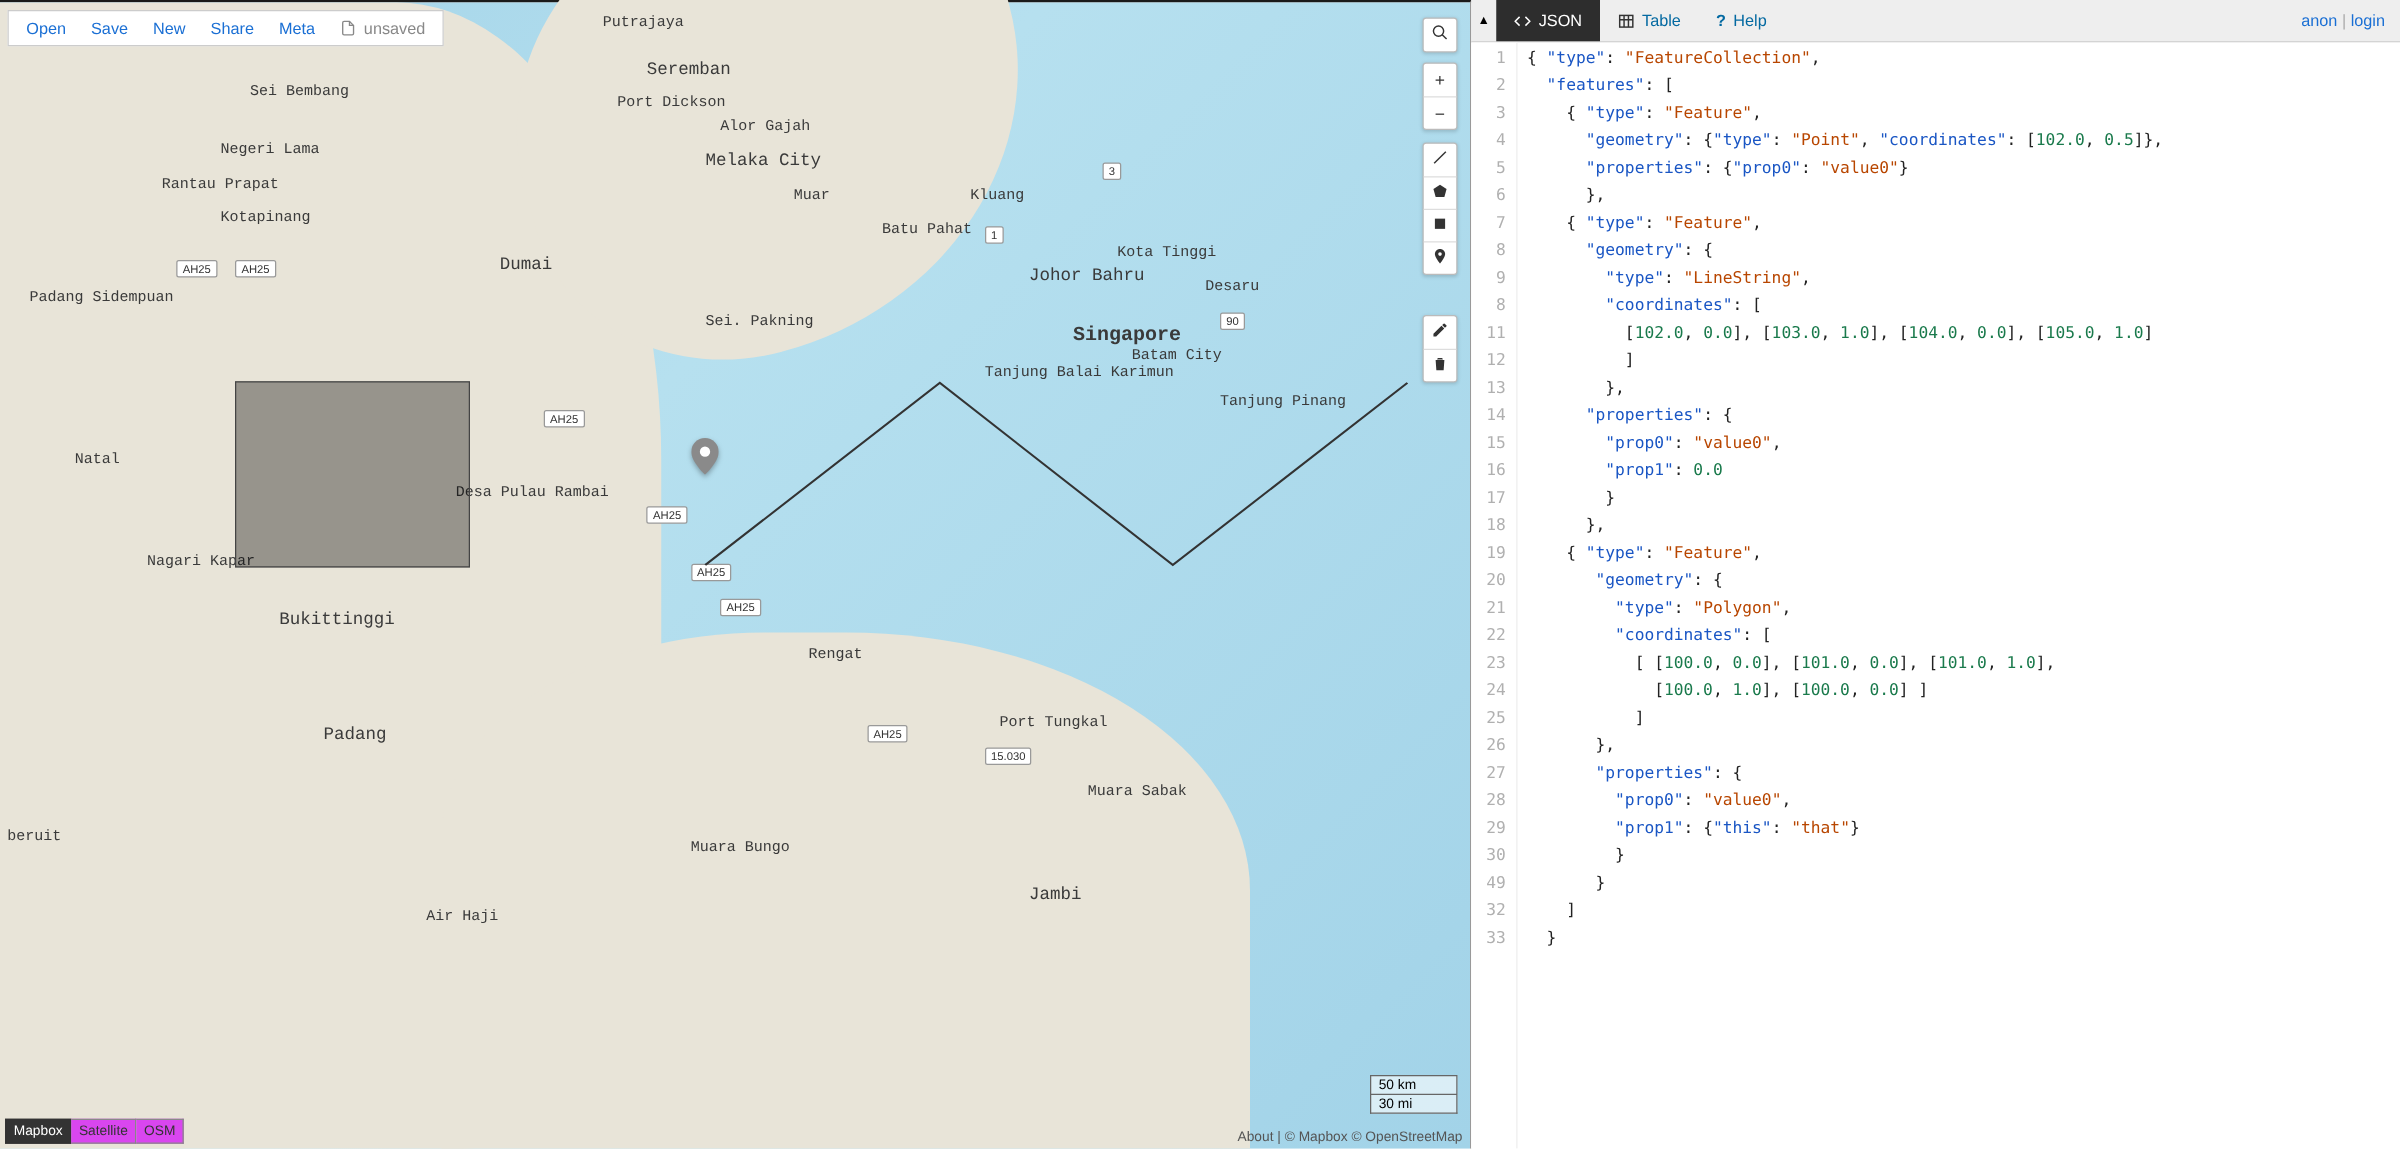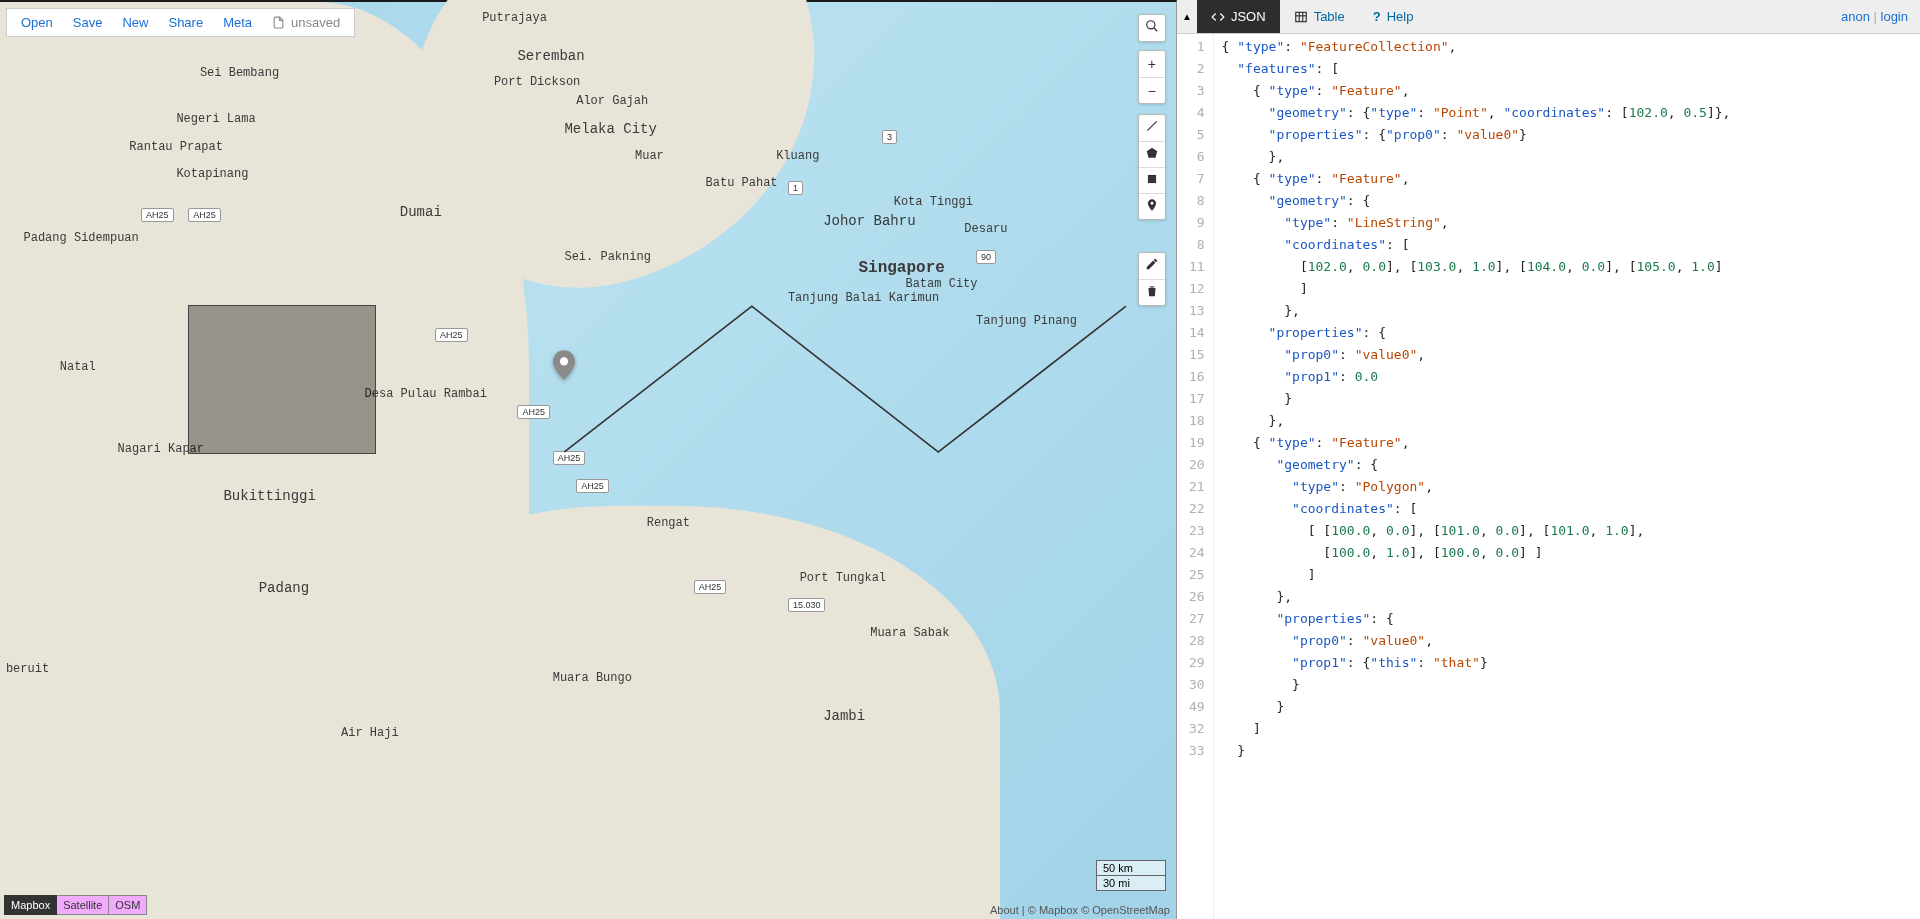--- a/index.html
+++ b/index.html
@@ -35,21 +35,21 @@
 
 .map-ctrl { position: absolute; right: 10px; background: #fff; border: 1px solid #bbb; border-radius: 3px; box-shadow: 0 1px 3px rgba(0,0,0,0.15); z-index: 20; }
 .map-ctrl button { display: block; width: 26px; height: 26px; border: none; background: transparent; cursor: pointer; color: #333; font-size: 14px; line-height: 26px; text-align: center; }
 .map-ctrl button + button { border-top: 1px solid #ddd; }
 .ctrl-search { top: 12px; }
 .ctrl-zoom { top: 48px; }
 .ctrl-draw { top: 112px; }
 .ctrl-edit { top: 250px; }
 
 .layer-switch { position: absolute; bottom: 4px; left: 4px; display: flex; z-index: 20; font-size: 11px; }
-.layer-switch span { background: #f0abfc; border: 1px solid #888; padding: 3px 6px; cursor: pointer; color: #333; }
+.layer-switch span { background: #d946ef; border: 1px solid #888; padding: 3px 6px; cursor: pointer; color: #333; }
 .layer-switch span.active { background: #333; color: #fff; border-color: #333; }
 .layer-switch span + span { border-left: none; }
 
 .attribution { position: absolute; bottom: 3px; right: 6px; font-size: 11px; color: #555; z-index: 20; }
 .attribution a { color: #555; text-decoration: none; }
 
 .scale-bar { position: absolute; bottom: 28px; right: 10px; z-index: 20; font-size: 11px; }
 .scale-bar div { background: rgba(255,255,255,0.6); border: 1px solid #666; padding: 1px 6px; width: 70px; }
 .scale-bar div + div { border-top: none; }
 

